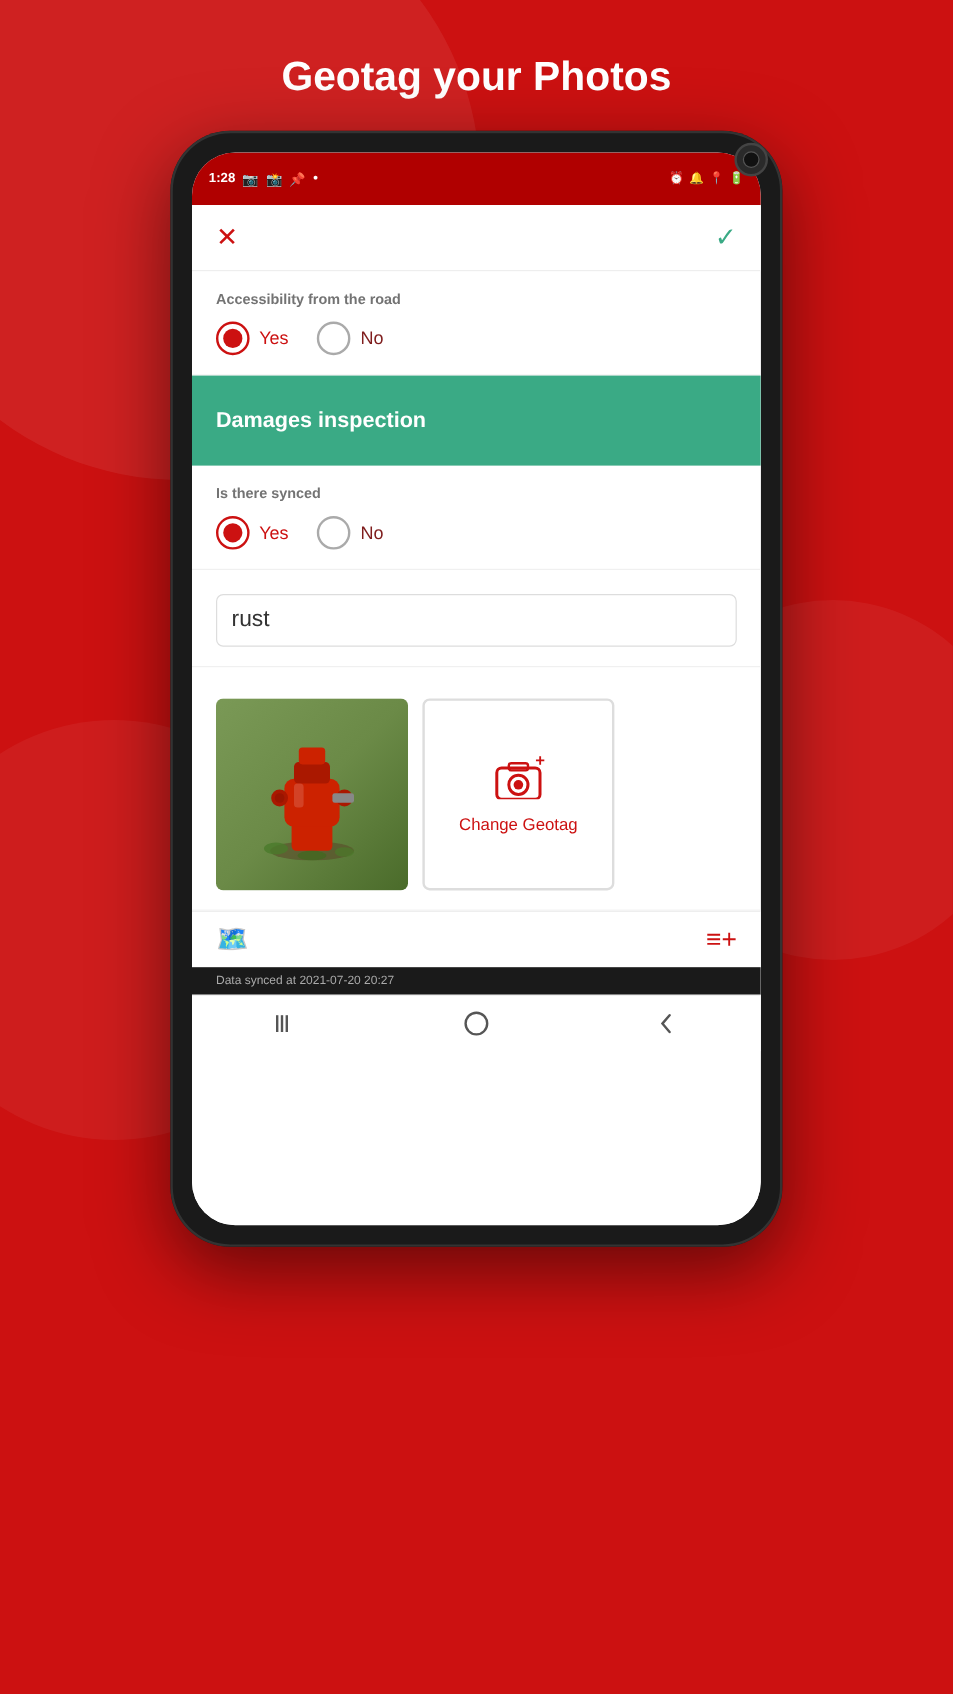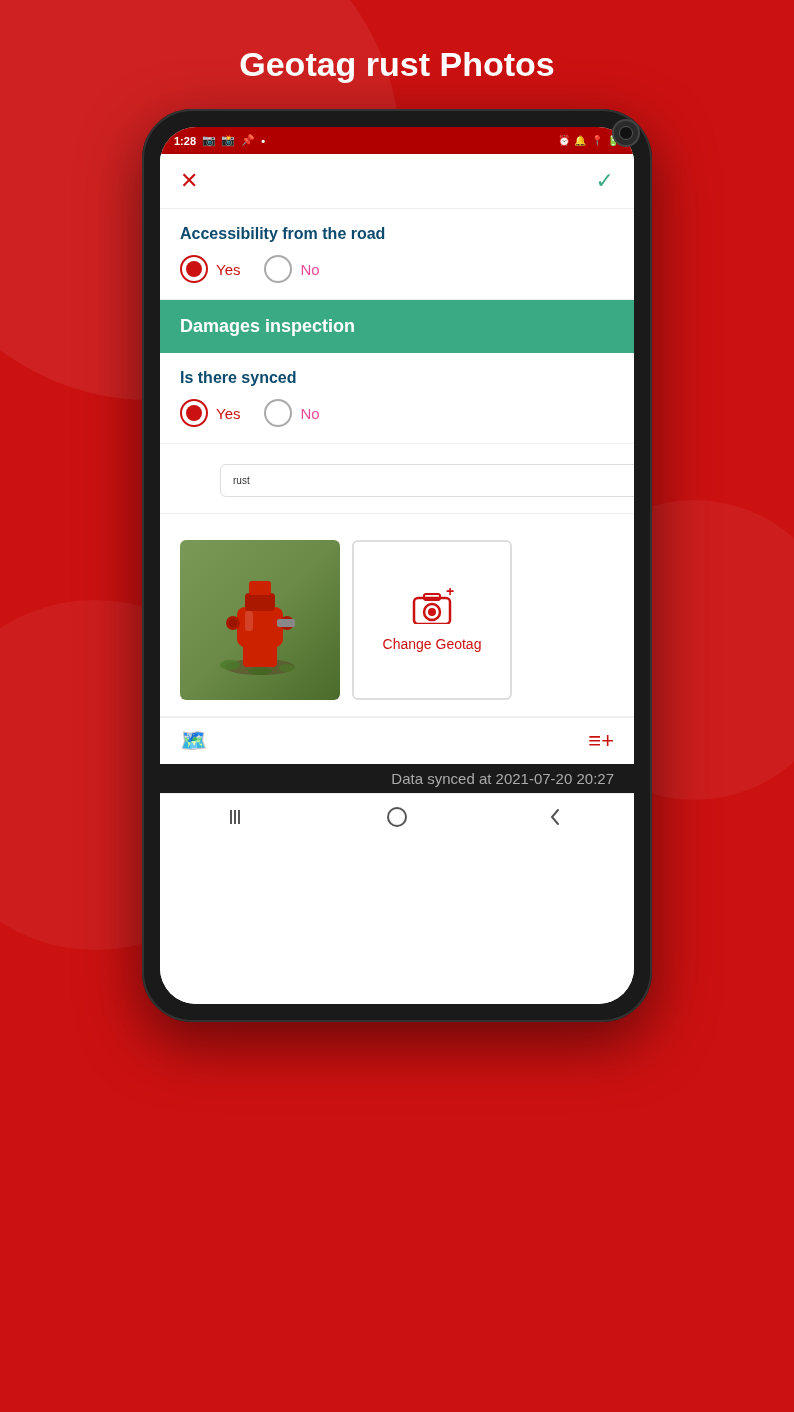--- a/index.html
+++ b/index.html
@@ -72,21 +72,21 @@
       position: relative;
     }
 
     
     .status-bar {
       background: #b00000;
       display: flex;
       justify-content: space-between;
       align-items: center;
       padding: 6px 14px;
-      height: 27px;
+      height: 44px;
     }
     .status-left {
       color: white;
       font-size: 11px;
       font-weight: 600;
       display: flex;
       align-items: center;
       gap: 6px;
     }
     .status-right {
@@ -141,23 +141,23 @@
     .toolbar-icon.close { color: #cc1111; }
     .toolbar-icon.check { color: #3aaa85; }
 
     
     .form-section {
       padding: 16px 20px;
       border-bottom: 1px solid #f0f0f0;
     }
 
     .section-label {
-      font-size: 16px;
+      font-size: 12px;
       font-weight: 700;
-      color: #0c4a6e;
+      color: #737373;
       margin-bottom: 12px;
     }
 
     .radio-group {
       display: flex;
       gap: 24px;
     }
 
     .radio-item {
       display: flex;
@@ -182,49 +182,48 @@
     .radio-circle.selected::after {
       content: '';
       width: 16px;
       height: 16px;
       background: #cc1111;
       border-radius: 50%;
     }
 
     .radio-label {
       font-size: 15px;
-      color: #ec4899;
+      color: #7f1d1d;
     }
     .radio-label.selected {
       color: #cc1111;
     }
 
     
     .section-header {
       background: #3aaa85;
-      padding: 16px 20px;
+      padding: 27px 20px;
     }
     .section-header-text {
       color: white;
       font-size: 18px;
       font-weight: 700;
     }
 
     
     .text-input {
       width: 100%;
       border: 1.5px solid #ddd;
       border-radius: 6px;
       padding: 10px 12px;
-      font-size: 10px;
+      font-size: 19px;
       color: #333;
       outline: none;
       margin-top: 4px;
       font-family: inherit;
-      margin-left: 40px;
     }
 
     
     .photo-grid {
       display: flex;
       gap: 12px;
       margin-top: 10px;
     }
 
     .photo-item {
@@ -266,23 +265,23 @@
 
     .bottom-icon {
       font-size: 22px;
       color: #cc1111;
     }
 
     
     .sync-bar {
       background: #1a1a1a;
       padding: 6px 20px;
-      text-align: right;
+      text-align: left;
       color: #aaa;
-      font-size: 15px;
+      font-size: 10px;
     }
 
     
     .nav-bar {
       background: white;
       display: flex;
       justify-content: space-around;
       align-items: center;
       padding: 12px 0;
       border-top: 1px solid #f0f0f0;
@@ -311,21 +310,21 @@
   </style>
 </head>
 <body>
 
 <div class="bg-decor">
   <div class="bg-circle-1"></div>
   <div class="bg-circle-2"></div>
   <div class="bg-circle-3"></div>
 </div>
 
-<h1 class="page-title">Geotag rust Photos</h1>
+<h1 class="page-title">Geotag your Photos</h1>
 
 <div class="phone-frame">
   <div class="camera-bump">
     <div class="camera-lens"></div>
   </div>
 
   <div class="phone-inner">
 
     <div class="status-bar">
       <div class="status-left">

